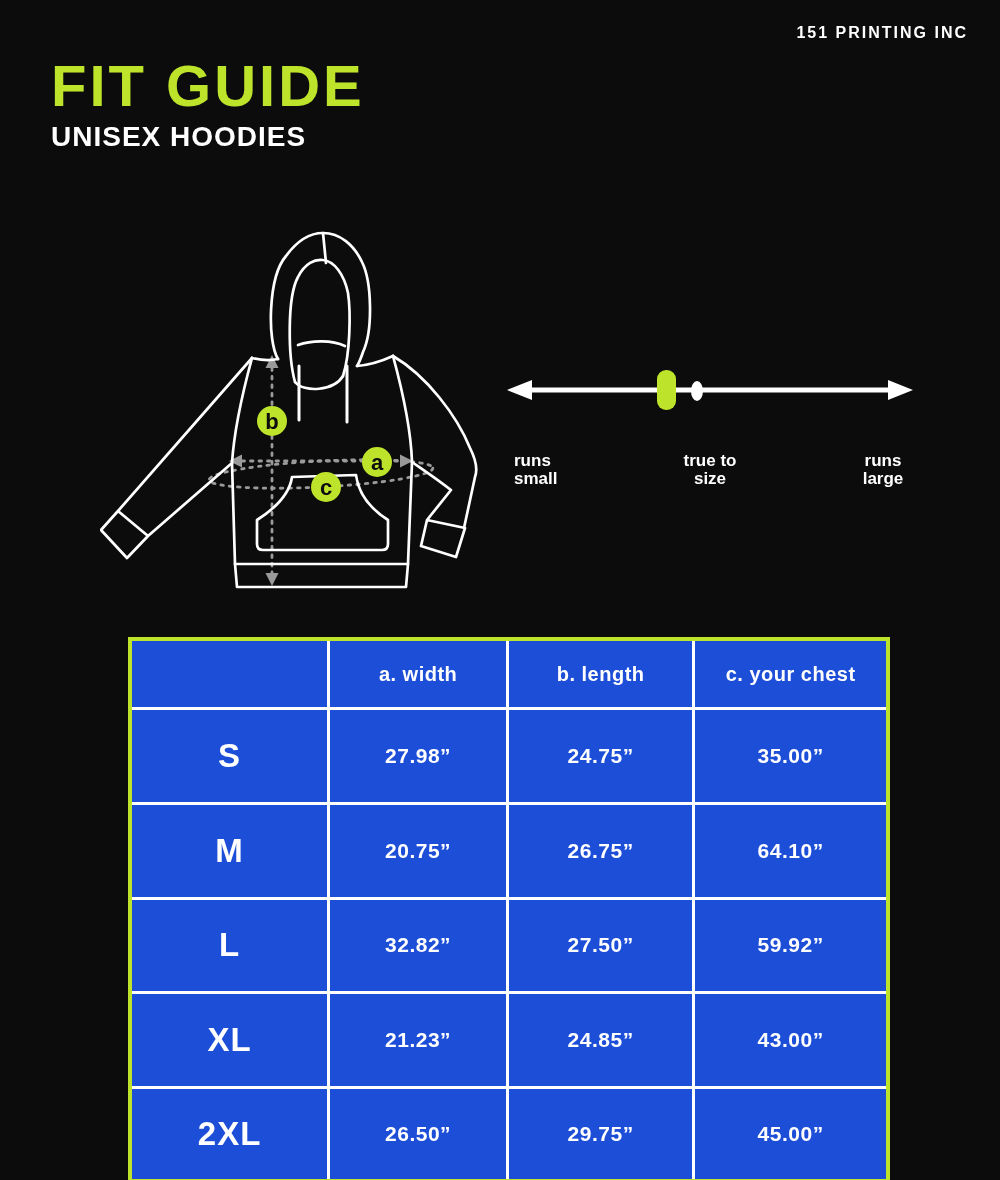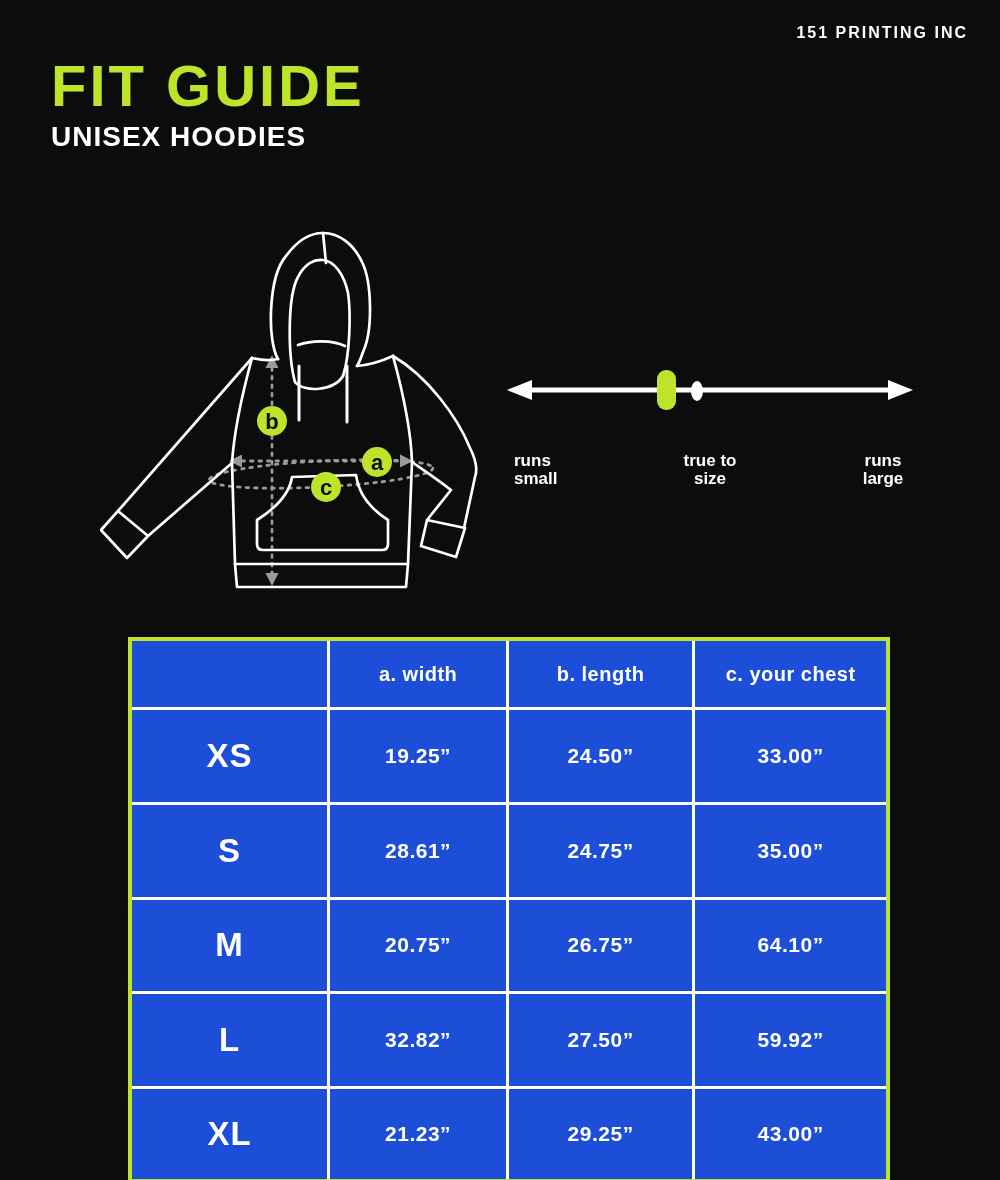--- a/index.html
+++ b/index.html
@@ -140,47 +140,47 @@
       <thead>
         <tr>
           <th class="col0"></th>
           <th class="col1">a. width</th>
           <th class="col2">b. length</th>
           <th class="col3">c. your chest</th>
         </tr>
       </thead>
       <tbody>
         <tr>
-          <td class="size">XS</td>
-          <td>19.25”</td>
-          <td>24.50”</td>
-          <td>33.00”</td>
-        </tr>
-        <tr>
           <td class="size">S</td>
-          <td>28.61”</td>
+          <td>27.98”</td>
           <td>24.75”</td>
           <td>35.00”</td>
         </tr>
         <tr>
           <td class="size">M</td>
           <td>20.75”</td>
           <td>26.75”</td>
           <td>64.10”</td>
         </tr>
         <tr>
           <td class="size">L</td>
           <td>32.82”</td>
           <td>27.50”</td>
           <td>59.92”</td>
         </tr>
         <tr>
           <td class="size">XL</td>
           <td>21.23”</td>
-          <td>29.25”</td>
+          <td>24.85”</td>
           <td>43.00”</td>
+        </tr>
+        <tr>
+          <td class="size">2XL</td>
+          <td>26.50”</td>
+          <td>29.75”</td>
+          <td>45.00”</td>
         </tr>
       </tbody>
     </table>
   </div>
 
 
 </div>
 
 </body></html>

